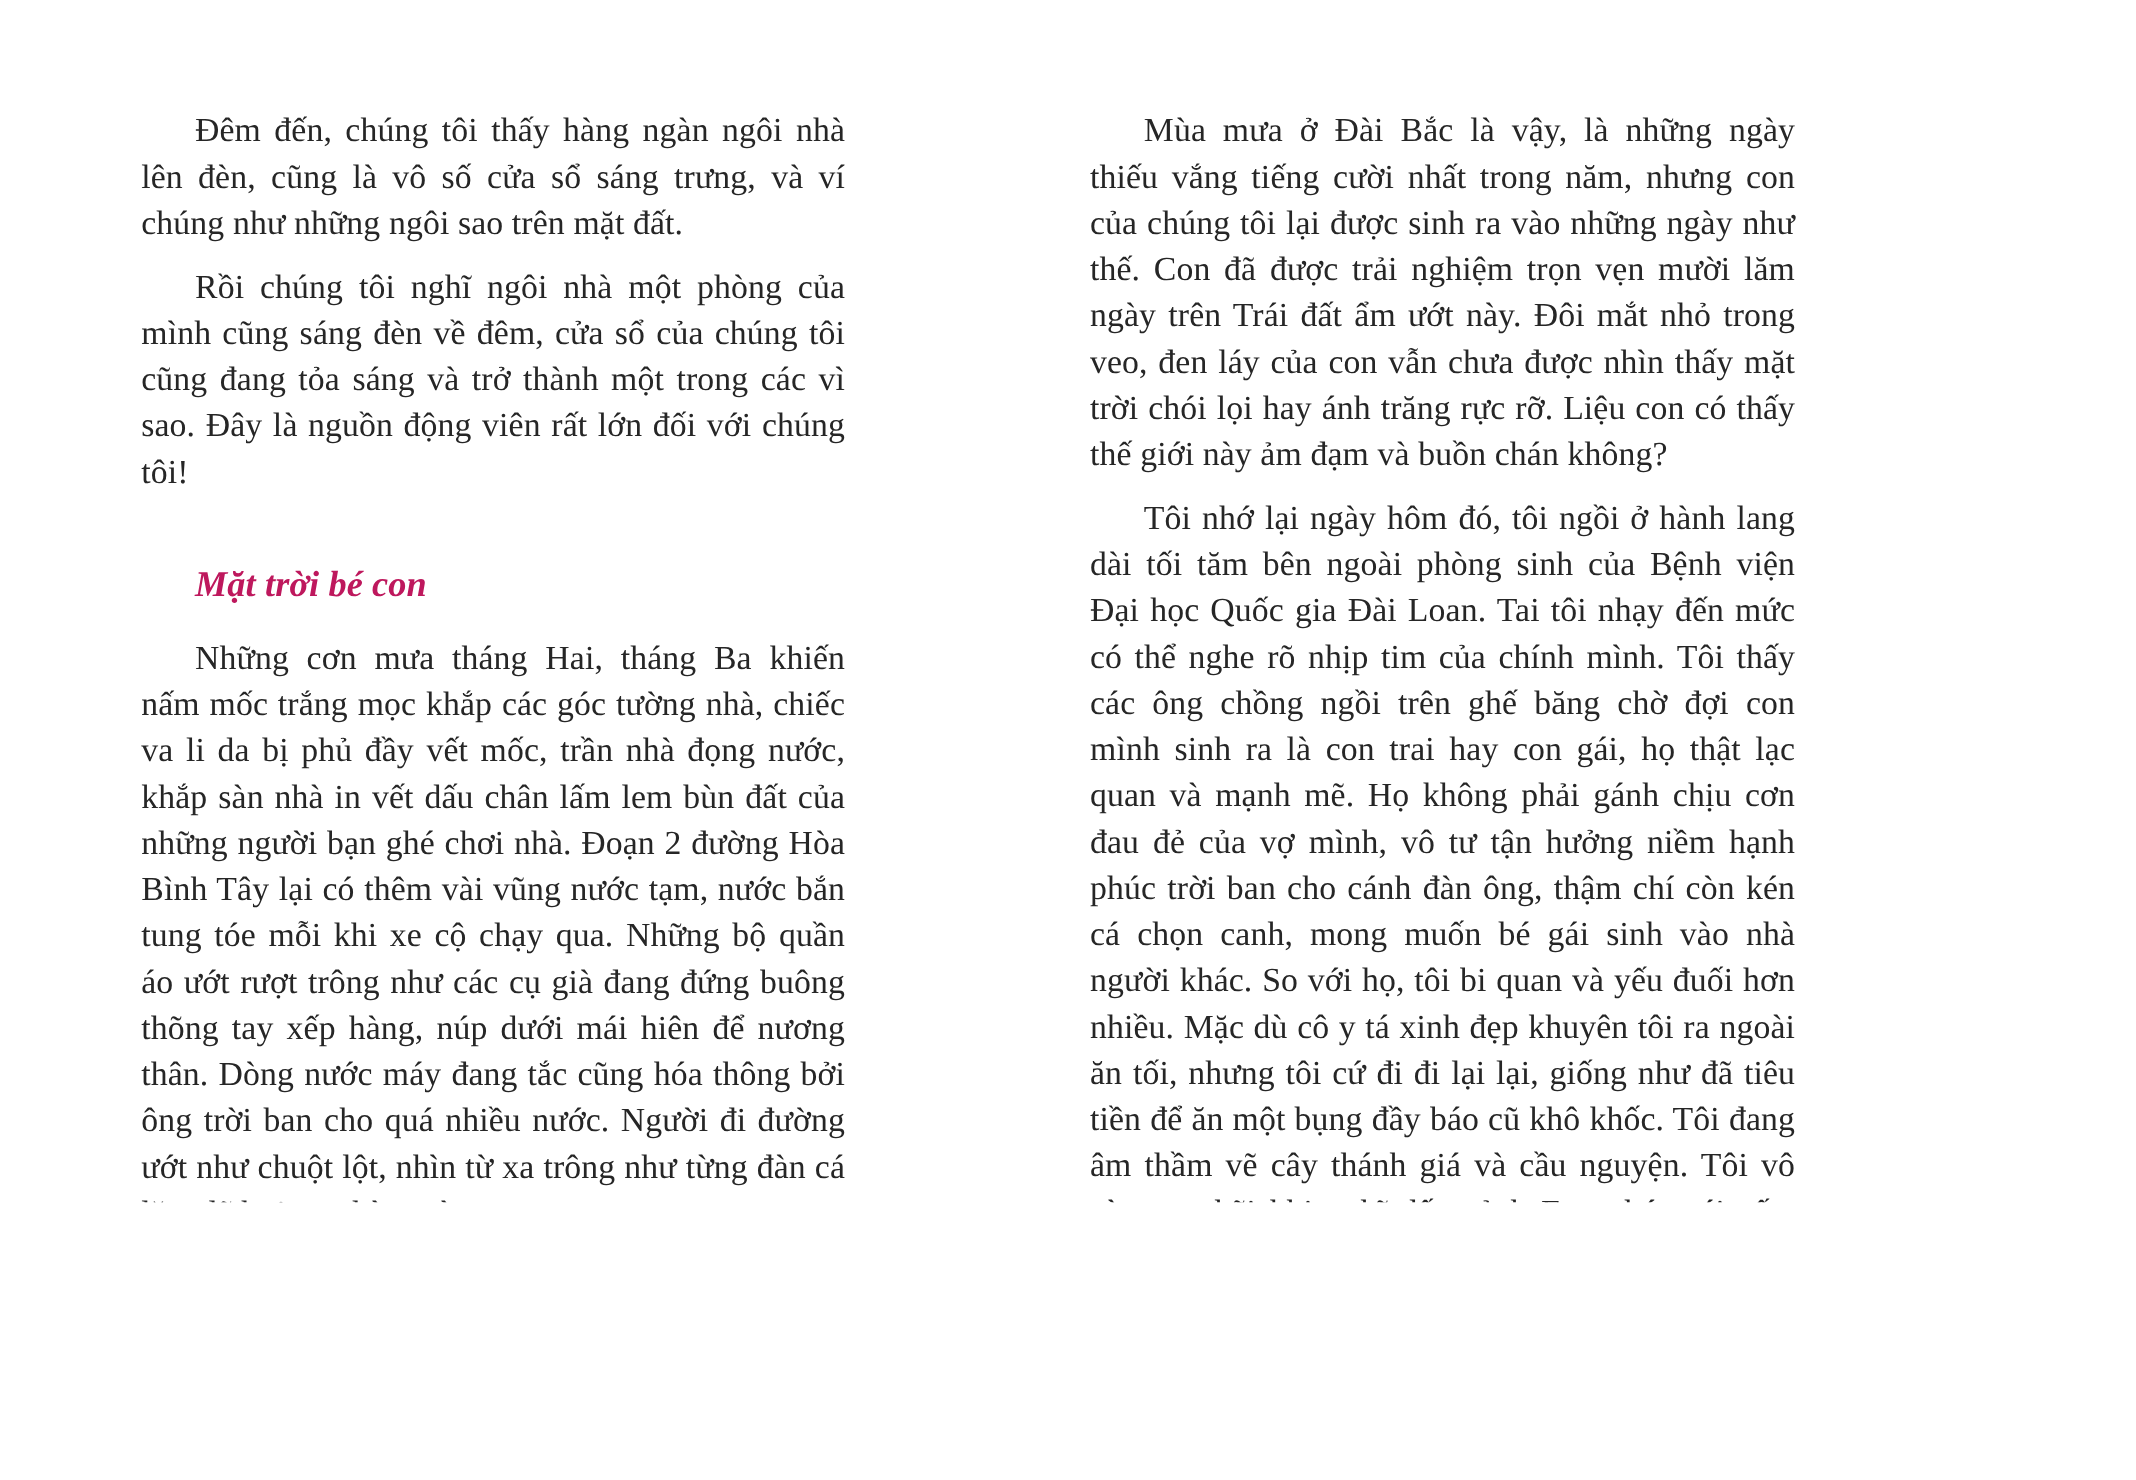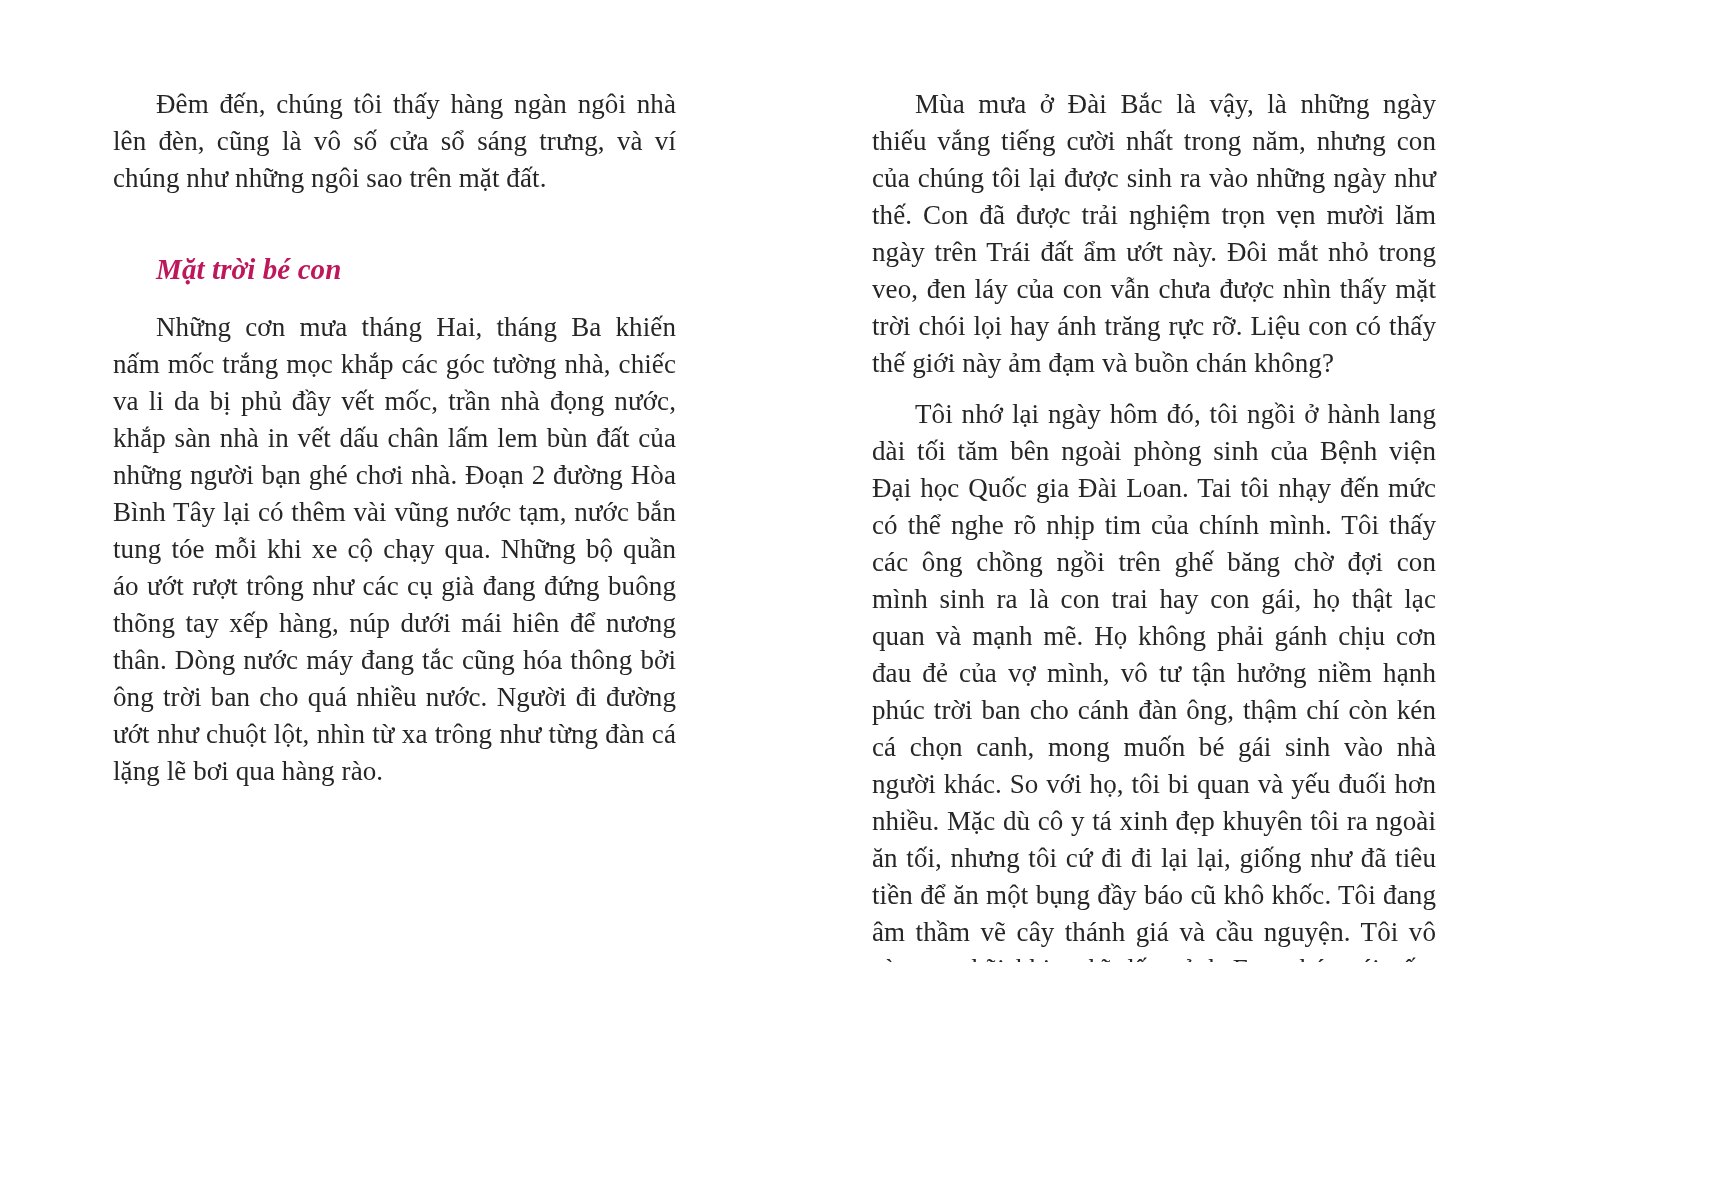--- a/index.html
+++ b/index.html
@@ -74,20 +74,21 @@
     text-align: left;
   }
 </style>
 </head>
 <body>
 
 <div class="screen">
 
   <div class="page-body page-body-left">
       <p class="body-paragraph">Đêm đến, chúng tôi thấy hàng ngàn ngôi nhà lên đèn, cũng là vô số cửa sổ sáng trưng, và ví chúng như những ngôi sao trên mặt đất.</p>
+      <p class="body-paragraph">Rồi chúng tôi nghĩ ngôi nhà một phòng của mình cũng sáng đèn về đêm, cửa sổ của chúng tôi cũng đang tỏa sáng và trở thành một trong các vì sao. Đây là nguồn động viên rất lớn đối với chúng tôi!</p>
       <h3 class="section-heading">Mặt trời bé con</h3>
       <p class="body-paragraph">Những cơn mưa tháng Hai, tháng Ba khiến nấm mốc trắng mọc khắp các góc tường nhà, chiếc va li da bị phủ đầy vết mốc, trần nhà đọng nước, khắp sàn nhà in vết dấu chân lấm lem bùn đất của những người bạn ghé chơi nhà. Đoạn 2 đường Hòa Bình Tây lại có thêm vài vũng nước tạm, nước bắn tung tóe mỗi khi xe cộ chạy qua. Những bộ quần áo ướt rượt trông như các cụ già đang đứng buông thõng tay xếp hàng, núp dưới mái hiên để nương thân. Dòng nước máy đang tắc cũng hóa thông bởi ông trời ban cho quá nhiều nước. Người đi đường ướt như chuột lột, nhìn từ xa trông như từng đàn cá lặng lẽ bơi qua hàng rào.</p>
     </div>
 
   <div class="page-body page-body-right">
       <p class="body-paragraph">Mùa mưa ở Đài Bắc là vậy, là những ngày thiếu vắng tiếng cười nhất trong năm, nhưng con của chúng tôi lại được sinh ra vào những ngày như thế. Con đã được trải nghiệm trọn vẹn mười lăm ngày trên Trái đất ẩm ướt này. Đôi mắt nhỏ trong veo, đen láy của con vẫn chưa được nhìn thấy mặt trời chói lọi hay ánh trăng rực rỡ. Liệu con có thấy thế giới này ảm đạm và buồn chán không?</p>
       <p class="body-paragraph">Tôi nhớ lại ngày hôm đó, tôi ngồi ở hành lang dài tối tăm bên ngoài phòng sinh của Bệnh viện Đại học Quốc gia Đài Loan. Tai tôi nhạy đến mức có thể nghe rõ nhịp tim của chính mình. Tôi thấy các ông chồng ngồi trên ghế băng chờ đợi con mình sinh ra là con trai hay con gái, họ thật lạc quan và mạnh mẽ. Họ không phải gánh chịu cơn đau đẻ của vợ mình, vô tư tận hưởng niềm hạnh phúc trời ban cho cánh đàn ông, thậm chí còn kén cá chọn canh, mong muốn bé gái sinh vào nhà người khác. So với họ, tôi bi quan và yếu đuối hơn nhiều. Mặc dù cô y tá xinh đẹp khuyên tôi ra ngoài ăn tối, nhưng tôi cứ đi đi lại lại, giống như đã tiêu tiền để ăn một bụng đầy báo cũ khô khốc. Tôi đang âm thầm vẽ cây thánh giá và cầu nguyện. Tôi vô cùng sợ hãi khi nghĩ đến cảnh Eva nhét trái cấm vào miệng Adam. Chúa đã nguyền rủa người phụ nữ yêu chồng hơn kính sợ Chúa như thế này: “Ta sẽ làm cho ngươi gặp nhiều khổ cực khi thai nghén và đau đớn khi sinh con!”</p>
       <p class="body-paragraph">Tôi nhớ lại quãng thời gian chúng tôi yêu nhau, cả hai đã gắng giấu giếm bạn bè thân thiết trong nhiều năm, lén lút sắp xếp mỗi buổi hẹn hò như thế nào. Rồi tôi lại nghĩ đến</p>
     </div>
 

